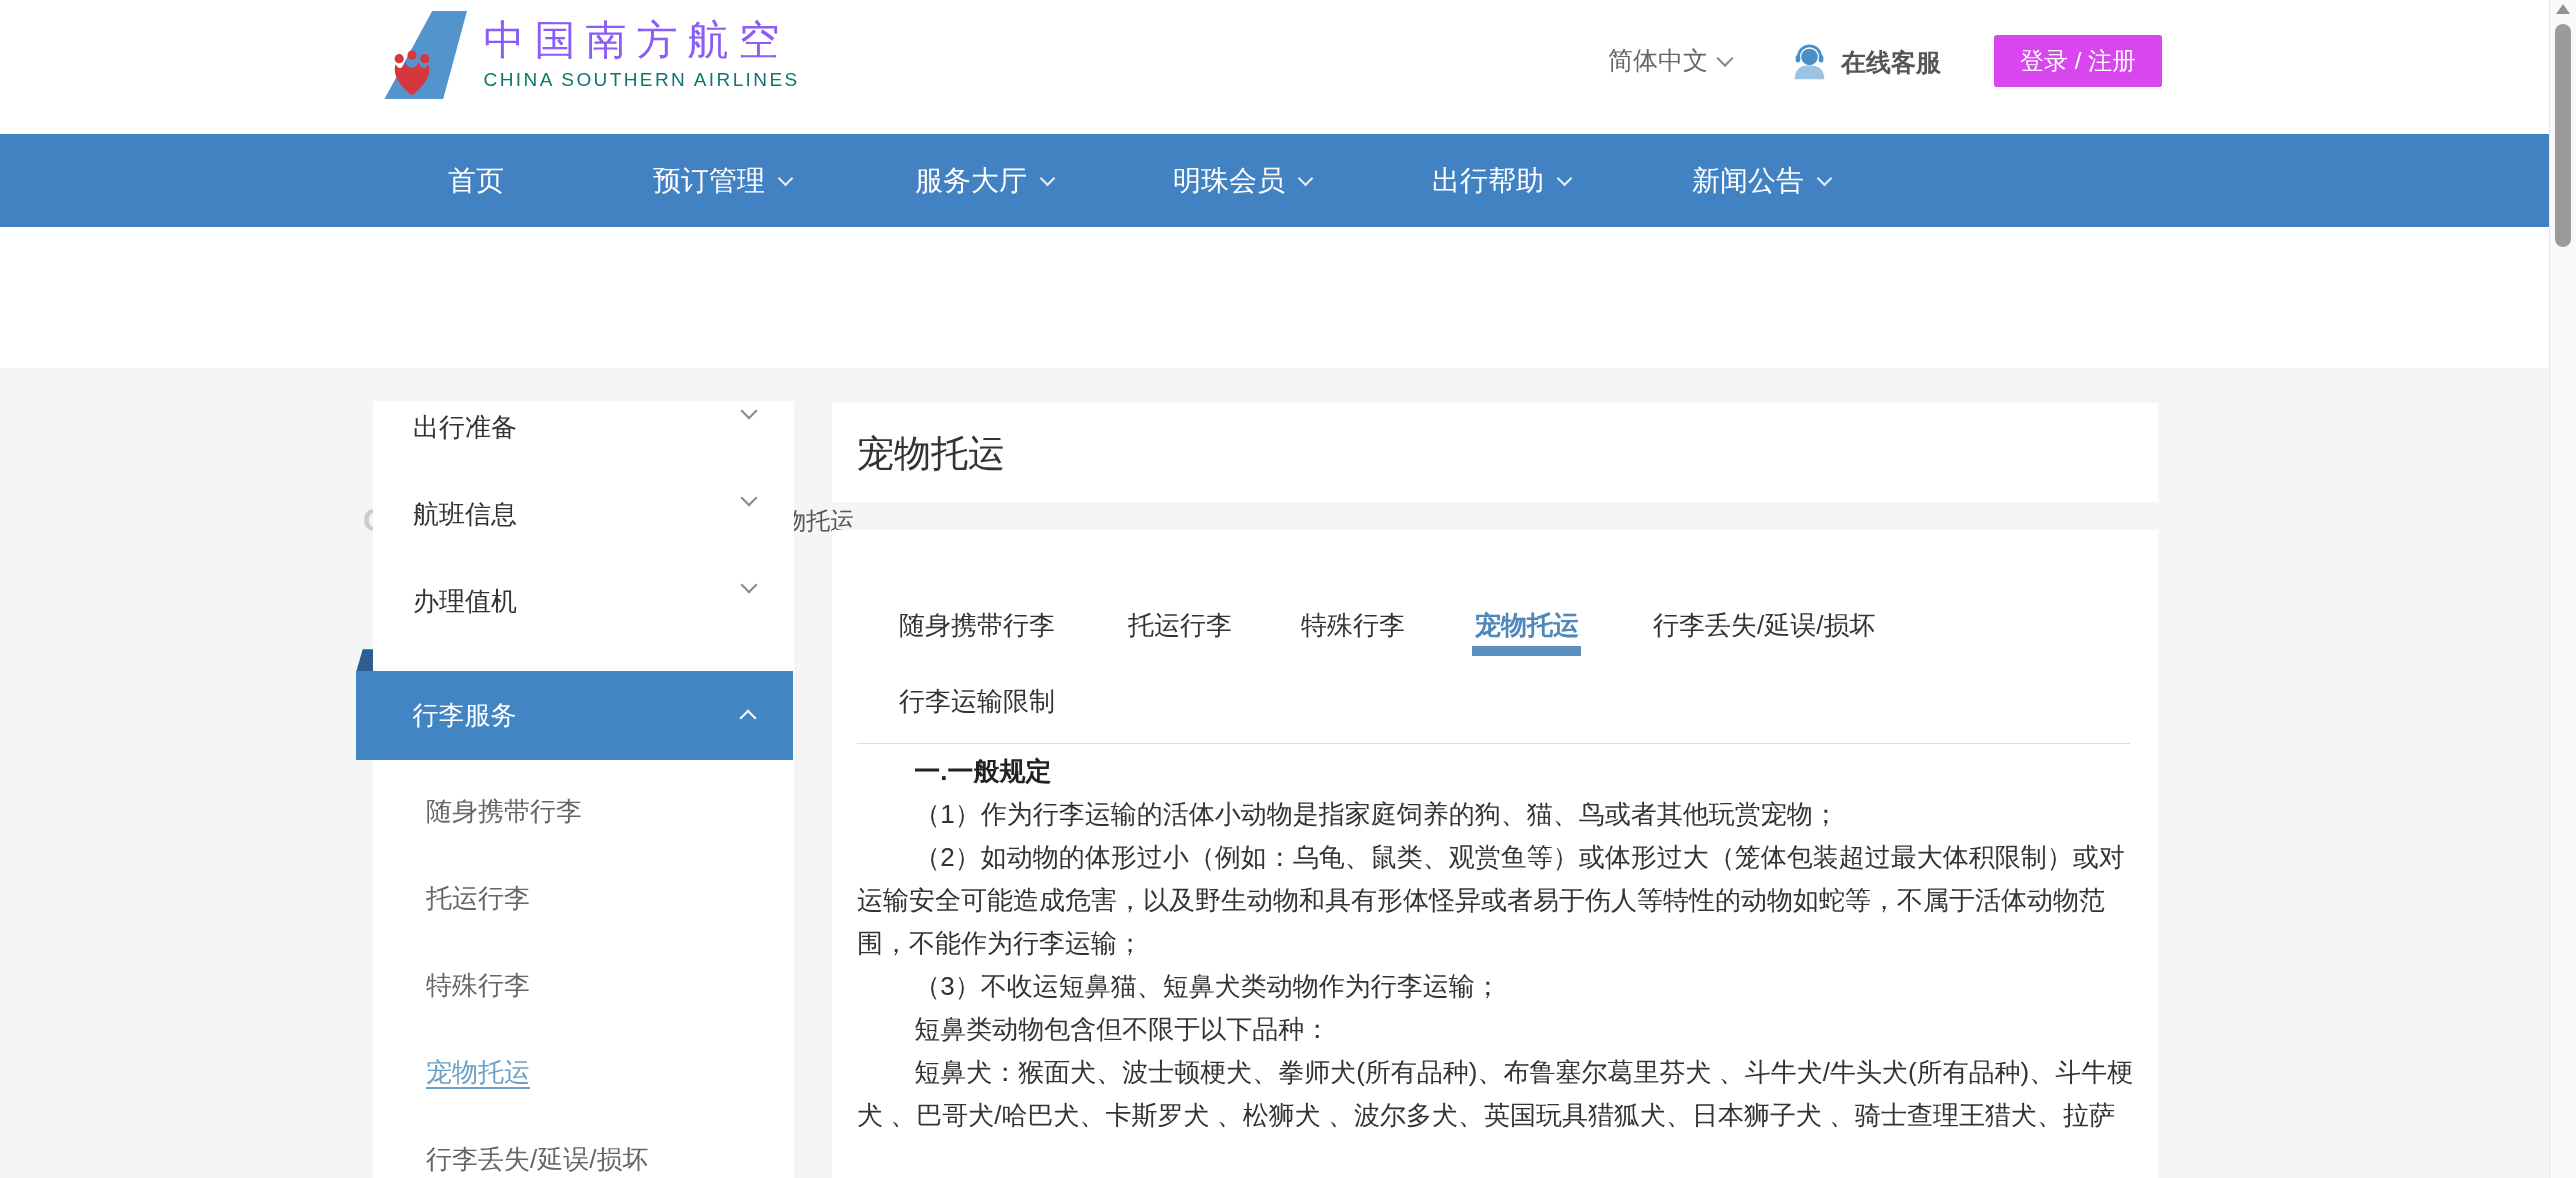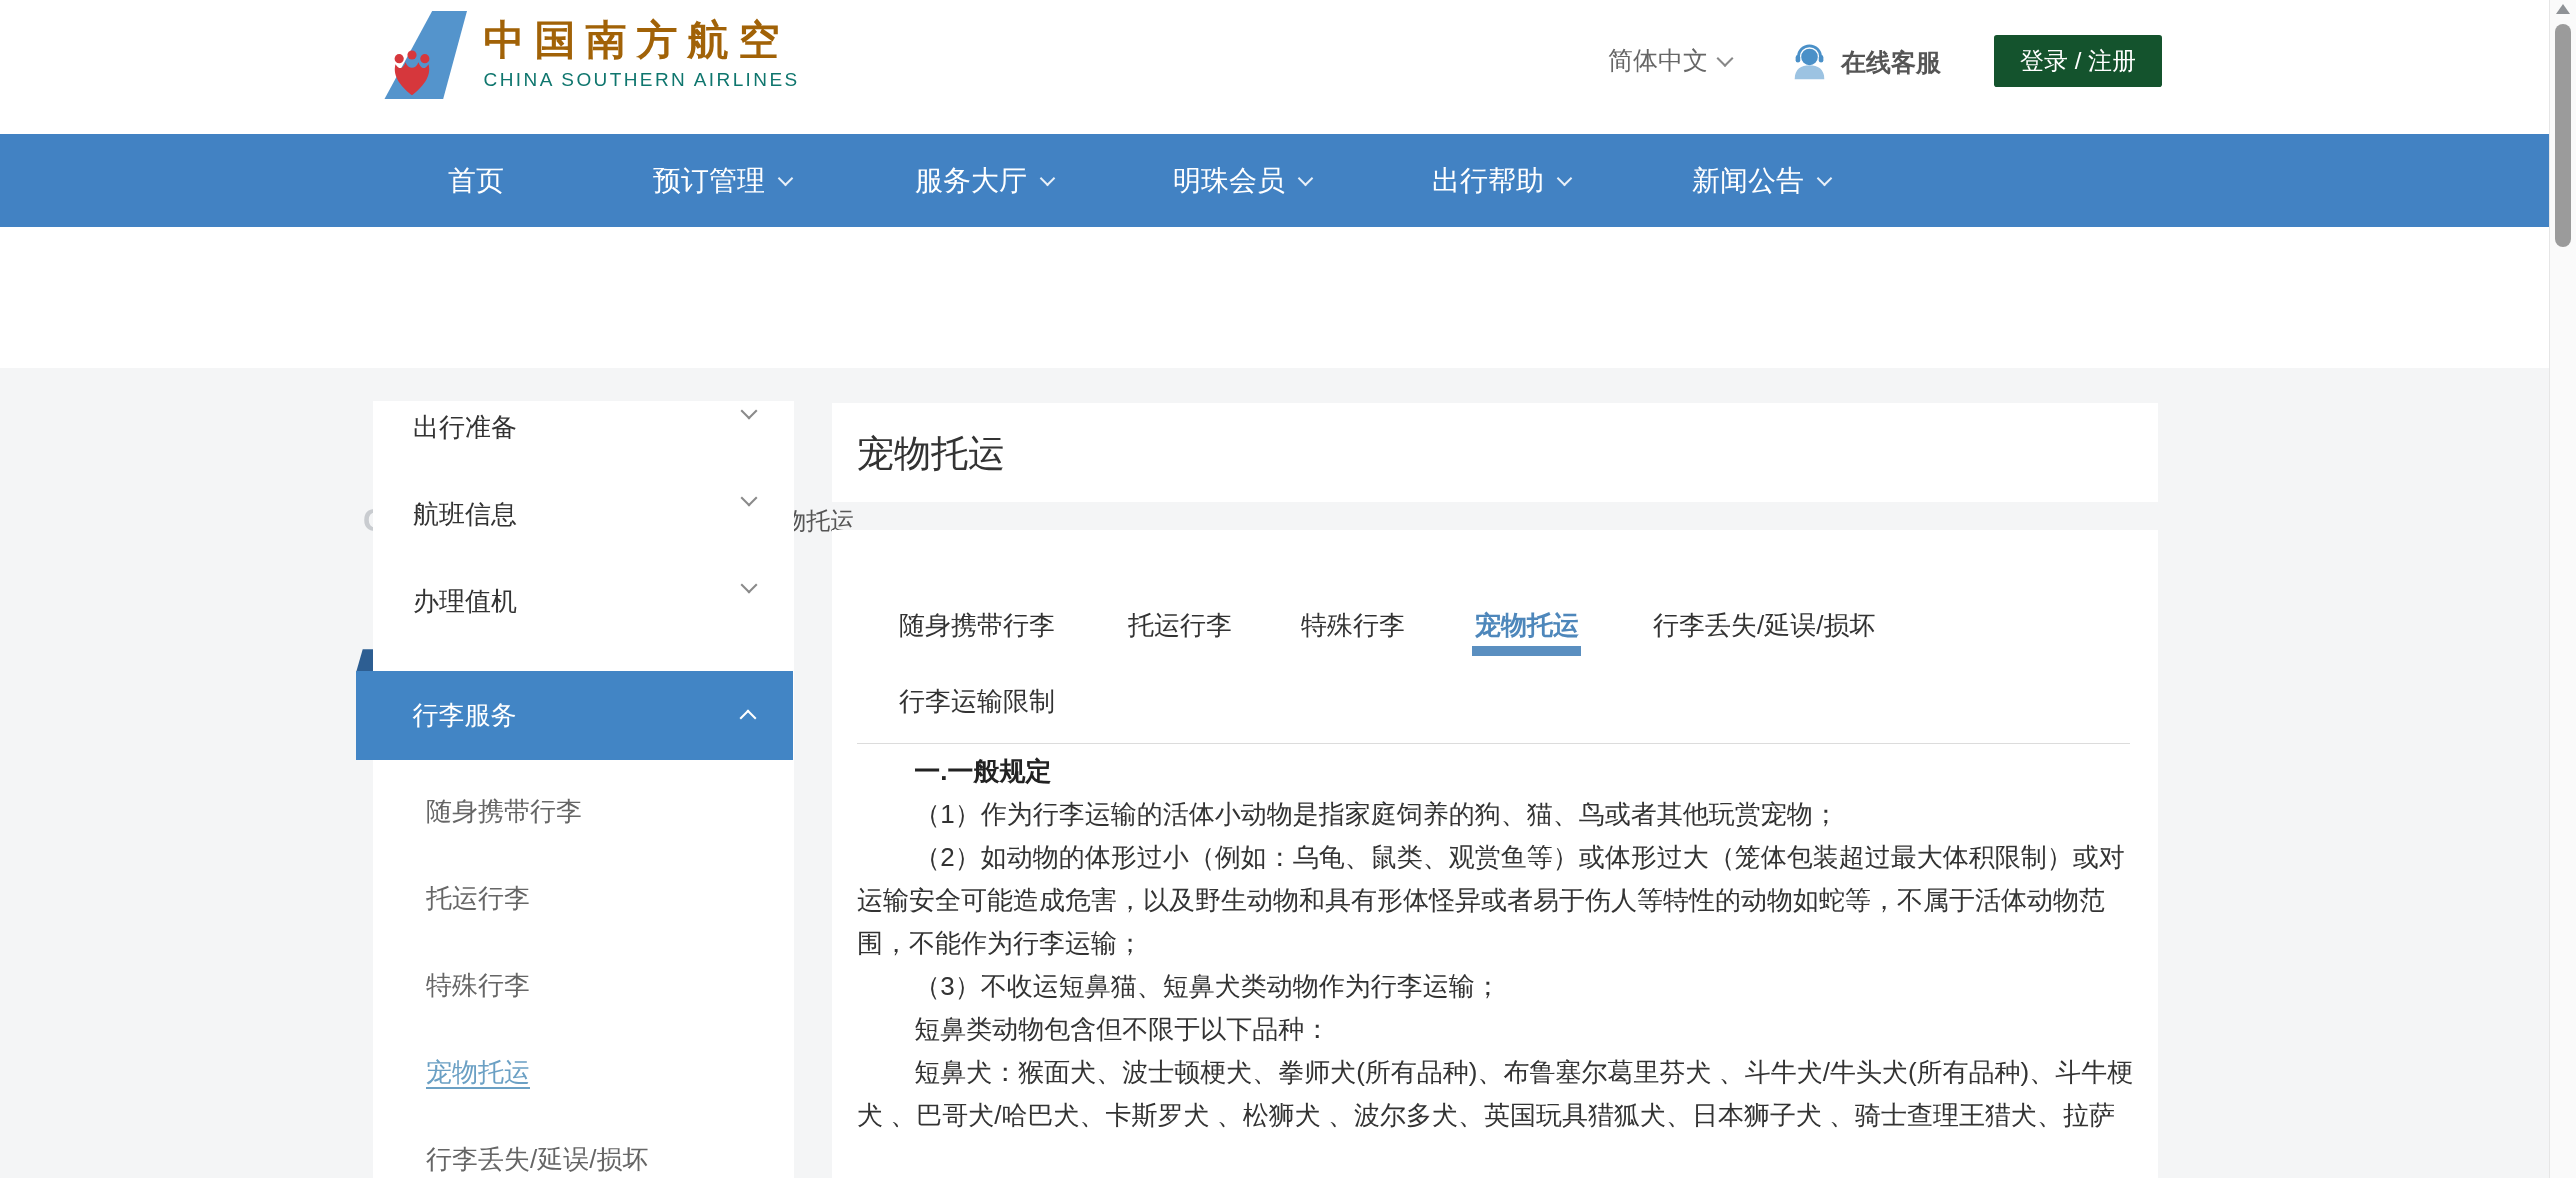--- a/index.html
+++ b/index.html
@@ -5,27 +5,27 @@
   * { margin:0; padding:0; box-sizing:border-box; }
   html,body { background:#ffffff; }
   body { font-family:"Liberation Sans","DejaVu Sans",sans-serif; }
   .viewport { position:relative; width:2576px; height:1179px; overflow:hidden; background:#f4f5f6; }
 
   
   .header { position:absolute; left:0; top:0; width:2549px; height:134px; background:#ffffff; }
   .logo { position:absolute; left:379px; top:11px; display:flex; align-items:flex-start; }
   .logo-tail { width:88px; height:88px; position:relative; margin-right:16.6px; }
   .logo-texts { padding-top:7.4px; }
-  .logo-cn { font-size:41px; font-weight:bold; color:#a16207; letter-spacing:10px; line-height:1.1; white-space:nowrap; }
+  .logo-cn { font-size:41px; font-weight:normal; color:#8b5cf6; letter-spacing:10px; line-height:1.1; white-space:nowrap; }
   .logo-en { font-size:19px; color:#0f766e; letter-spacing:2.4px; margin-top:5.5px; white-space:nowrap; }
   .lang-sel { position:absolute; left:-945px; top:44px; display:flex; align-items:center; color:#666; font-size:25px; cursor:pointer; }
   .lang-sel { left:auto; right:818px; }
   .svc { position:absolute; right:608px; top:44px; display:flex; align-items:center; color:#555; font-size:25px; cursor:pointer;font-weight:bold; }
   .svc-icon { width:41px; height:37px; margin-right:11px; }
-  .login-btn { position:absolute; right:387px; top:35px; width:168px; height:52px; background:#14532d; color:#fff; font-size:24px; display:flex; align-items:center; justify-content:center; border:none; border-radius:2.8px; cursor:pointer; }
+  .login-btn { position:absolute; right:387px; top:35px; width:168px; height:52px; background:#d946ef; color:#fff; font-size:24px; display:flex; align-items:center; justify-content:center; border:none; border-radius:2.8px; cursor:pointer; }
   .chev-dn { display:inline-block; width:12px; height:12px; border-right:2.8px solid #888; border-bottom:2.8px solid #888; transform:rotate(45deg) translate(-1.8px,-1.8px); margin-left:11px; }
 
   
   .nav { position:absolute; left:0; top:134px; width:2549px; height:94px; background:#4282c3; }
   .nav-item { position:absolute; top:0; height:94px; display:flex; align-items:center; color:#fff; font-size:28px; cursor:pointer; }
   .nav-chev { display:inline-block; width:11px; height:11px; border-right:2.8px solid #e8f0f8; border-bottom:2.8px solid #e8f0f8; transform:rotate(45deg); margin-left:14.7px; margin-top:-5.5px; }
 
   
   .crumbstrip { position:absolute; left:0; top:227px; width:2549px; height:141px; background:#ffffff; }
   .crumbs { position:absolute; left:363px; top:276px; display:flex; align-items:center; font-size:24px; color:#555; }

